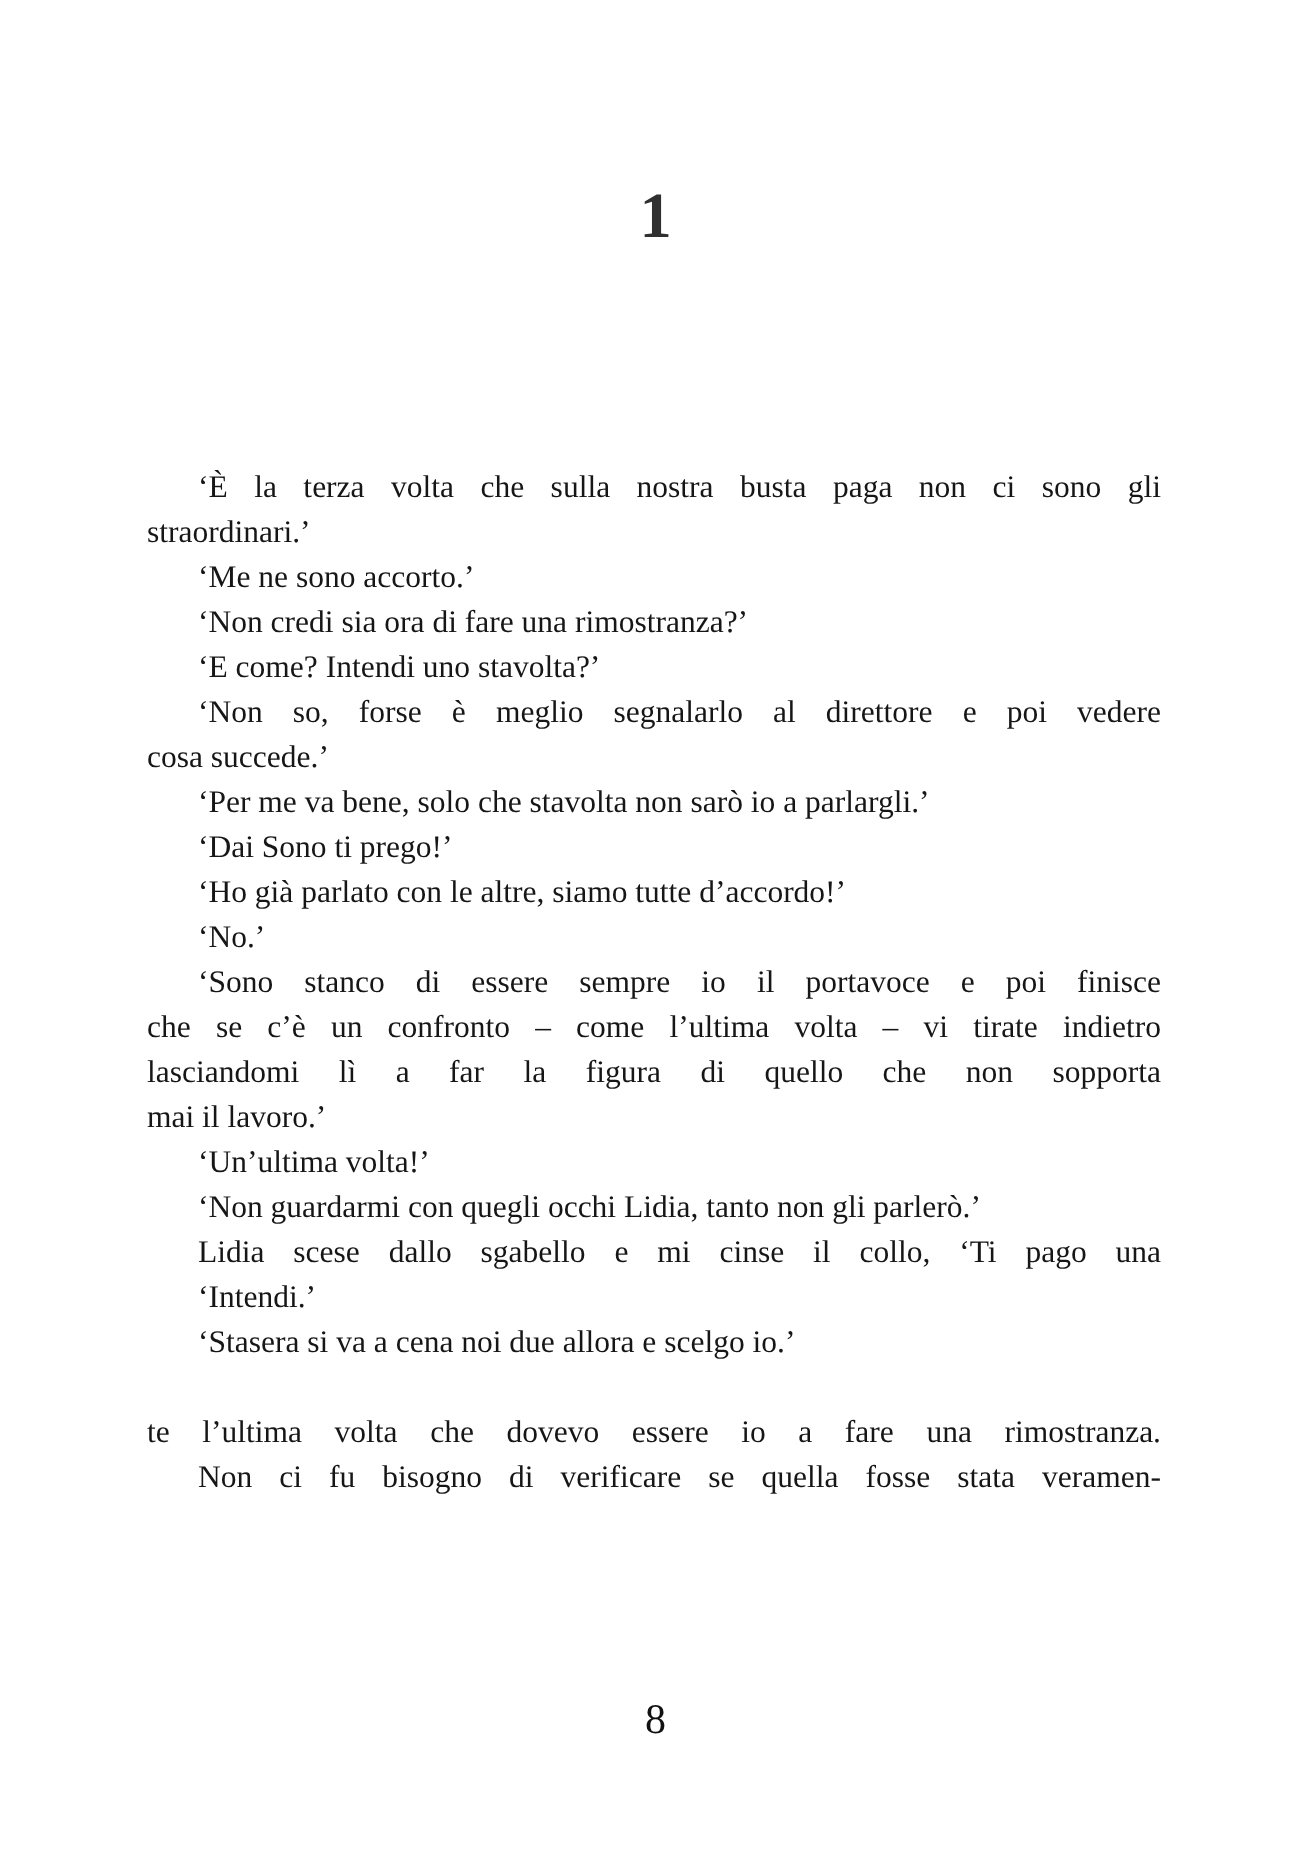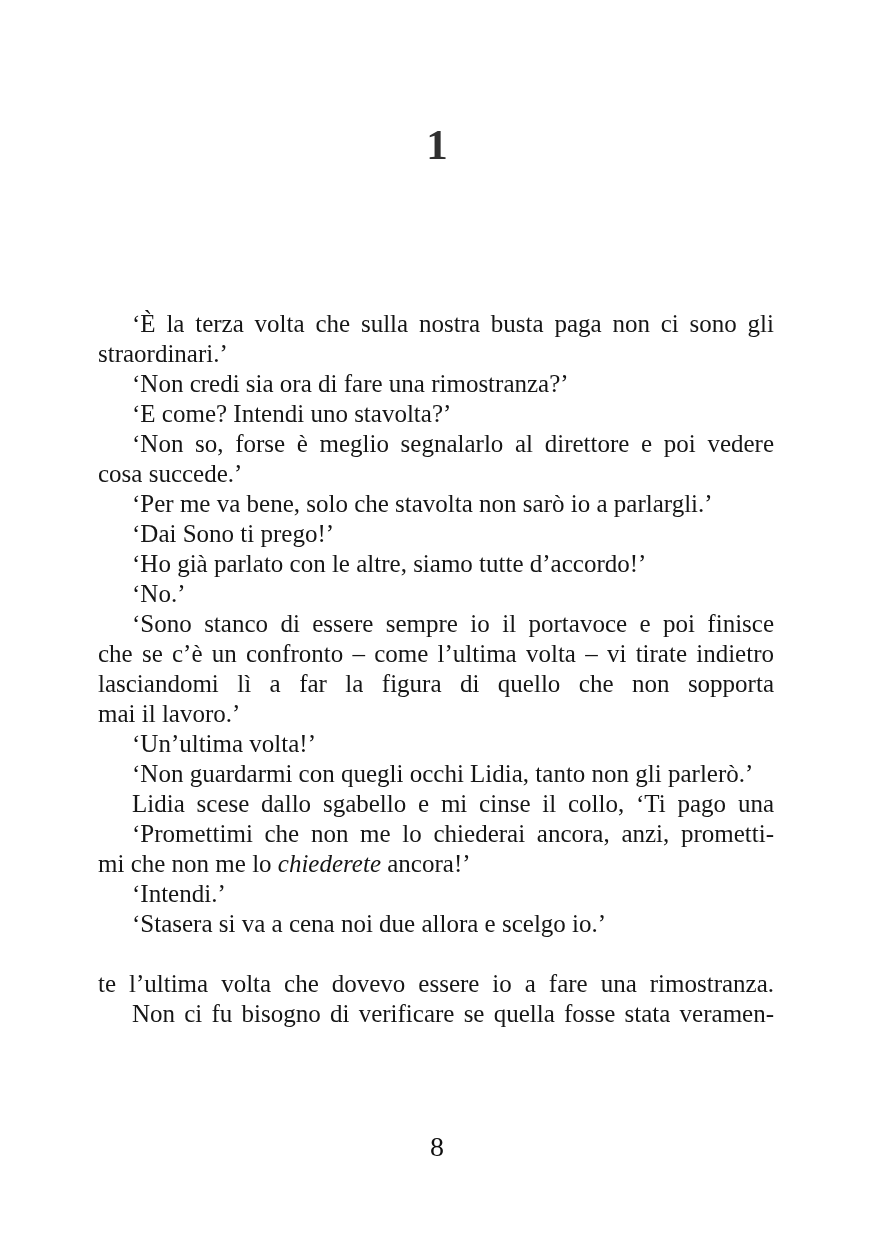--- a/index.html
+++ b/index.html
@@ -25,21 +25,21 @@
     font-size: 43px;
     line-height: 48px;
     font-weight: bold;
     color: #303030;
   }
   .text-block {
     position: absolute;
     left: 98px;
     top: 309px;
     width: 676px;
-    font-size: 25px;
+    font-size: 21px;
     line-height: 30px;
   }
   .para { margin: 0; }
   .para.break-before { margin-top: 30px; }
   .line {
     text-align: justify;
     text-align-last: justify;
     white-space: normal;
   }
   .line.first { text-indent: 34px; }
@@ -59,20 +59,23 @@
 </head>
 <body>
 
 <div class="book-page">
   <div class="chapter-number">1</div>
 
   <div class="text-block">
       <div class="para">
         <div class="line first">‘È la terza volta che sulla nostra busta paga non ci sono gli</div>
         <div class="line lastline">straordinari.’</div>
+      </div>
+      <div class="para">
+        <div class="line first lastline">‘Me ne sono accorto.’</div>
       </div>
       <div class="para">
         <div class="line first lastline">‘Non credi sia ora di fare una rimostranza?’</div>
       </div>
       <div class="para">
         <div class="line first lastline">‘E come? Intendi uno stavolta?’</div>
       </div>
       <div class="para">
         <div class="line first">‘Non so, forse è meglio segnalarlo al direttore e poi vedere</div>
         <div class="line lastline">cosa succede.’</div>
@@ -98,24 +101,20 @@
       <div class="para">
         <div class="line first lastline">‘Un’ultima volta!’</div>
       </div>
       <div class="para">
         <div class="line first lastline">‘Non guardarmi con quegli occhi Lidia, tanto non gli parlerò.’</div>
       </div>
       <div class="para">
         <div class="line first">Lidia scese dallo sgabello e mi cinse il collo, ‘Ti pago una</div>
       </div>
       <div class="para">
-        <div class="line first">‘Promettimi che non me lo chiederai ancora, anzi, prometti-</div>
-        <div class="line lastline">mi che non me lo <em>chiederete</em> ancora!’</div>
-      </div>
-      <div class="para">
         <div class="line first lastline">‘Intendi.’</div>
       </div>
       <div class="para">
         <div class="line first lastline">‘Stasera si va a cena noi due allora e scelgo io.’</div>
       </div>
       <div class="para break-before">
         <div class="line">te l’ultima volta che dovevo essere io a fare una rimostranza.</div>
         <div class="line first">Non ci fu bisogno di verificare se quella fosse stata veramen-</div>
       </div>
     </div>

